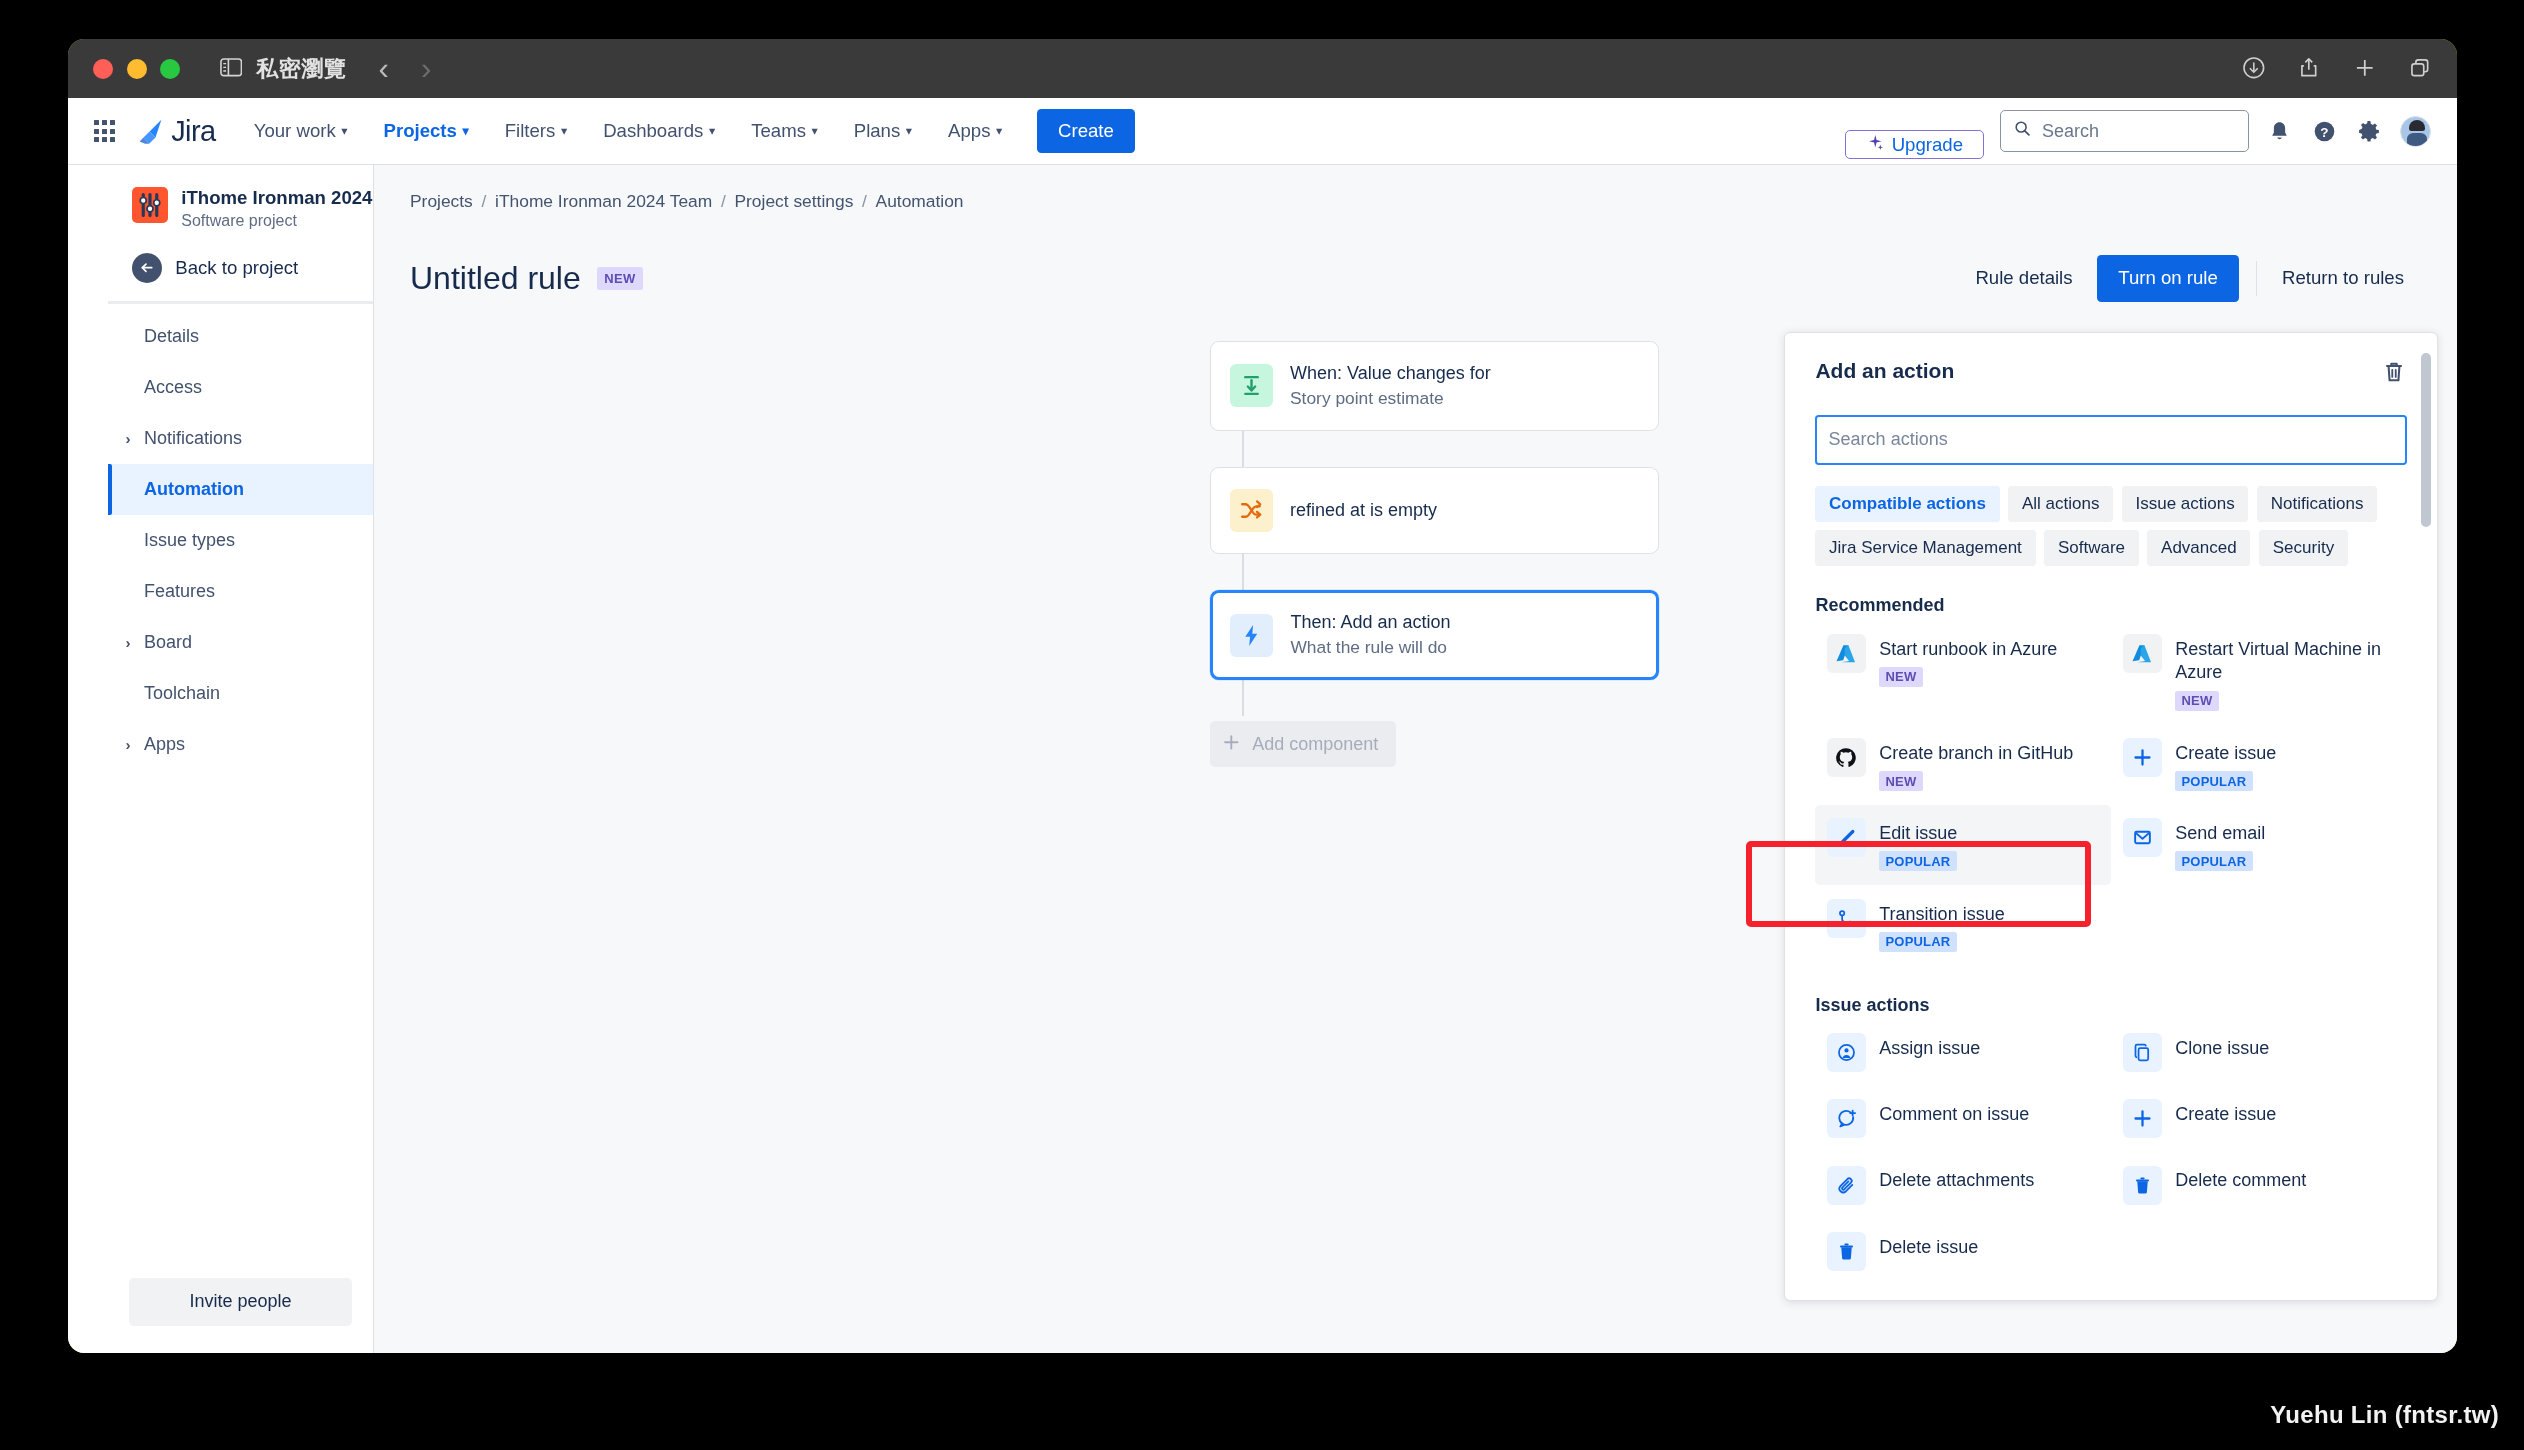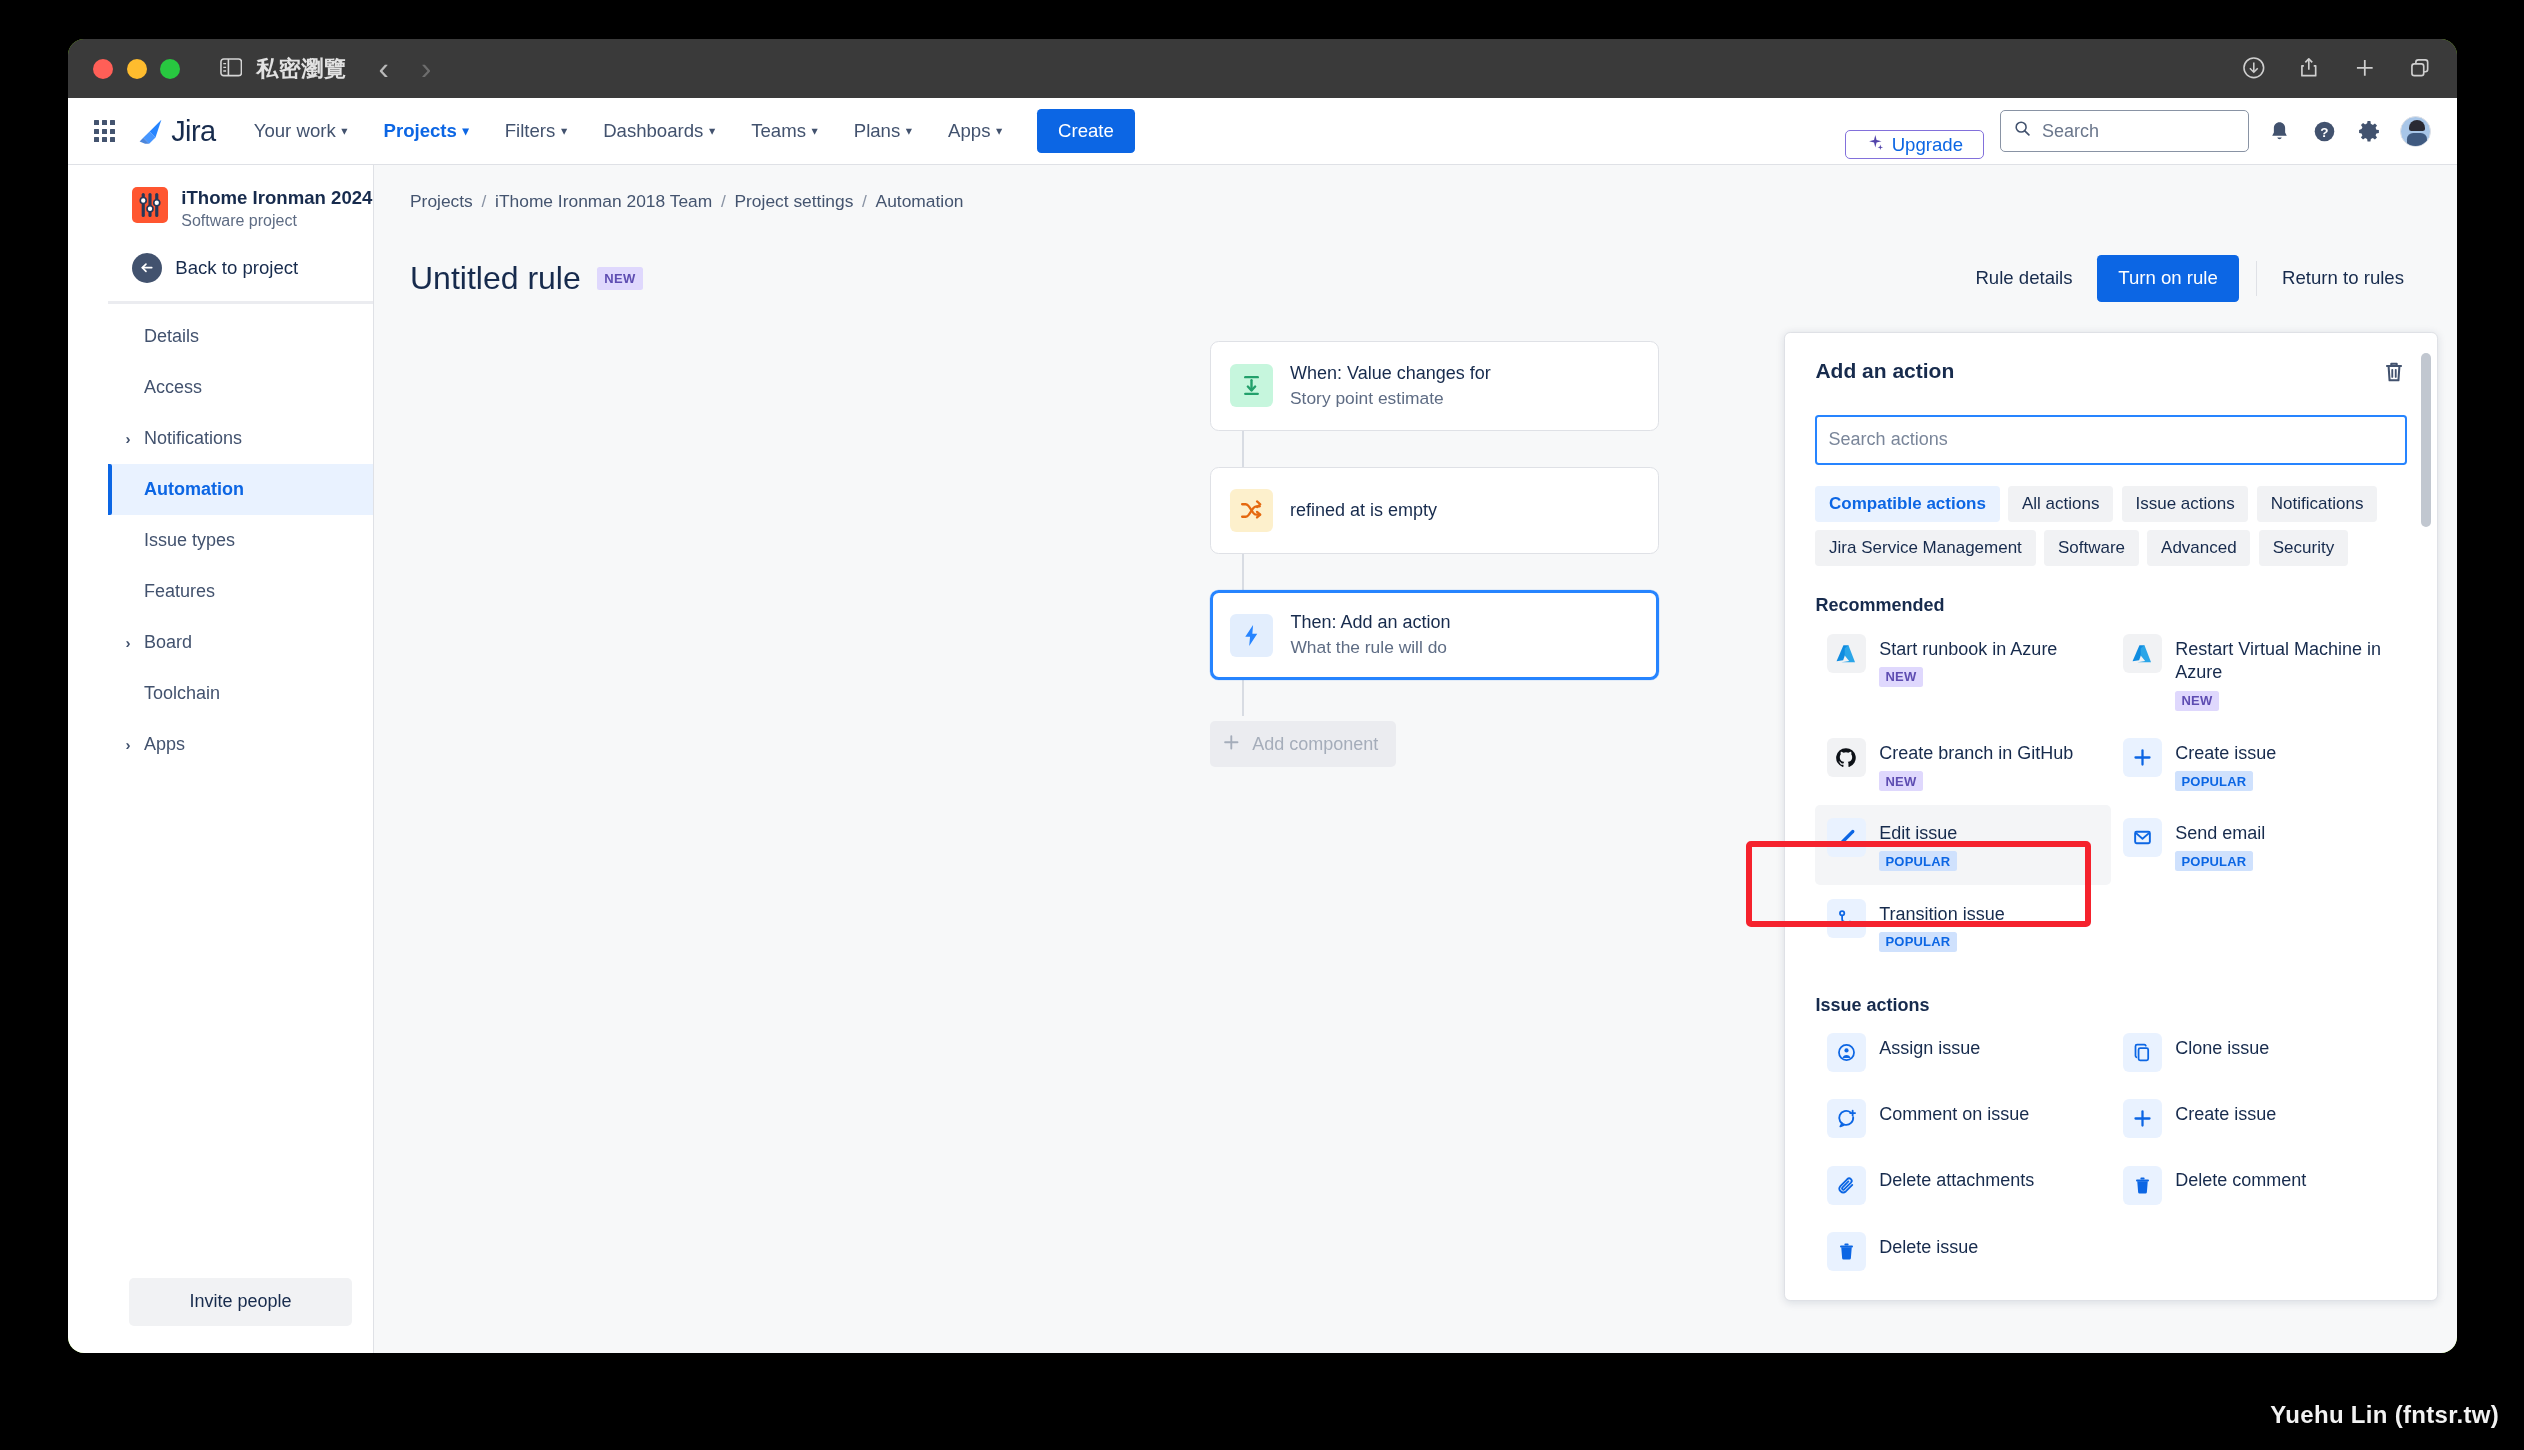--- a/index.html
+++ b/index.html
@@ -403,21 +403,21 @@
       <div id="invite-wrap">
         <button id="invite-btn">Invite people</button>
       </div>
     </div>
 
     <div id="main">
 
       <div id="breadcrumb">
         <span>Projects</span>
         <span class="sep">/</span>
-        <span>iThome Ironman 2018 Team</span>
+        <span>iThome Ironman 2024 Team</span>
         <span class="sep">/</span>
         <span>Project settings</span>
         <span class="sep">/</span>
         <span>Automation</span>
       </div>
 
       <div id="title-row">
         <span id="page-title">Untitled rule</span>
         <span id="new-badge">NEW</span>
         <div id="title-actions">

